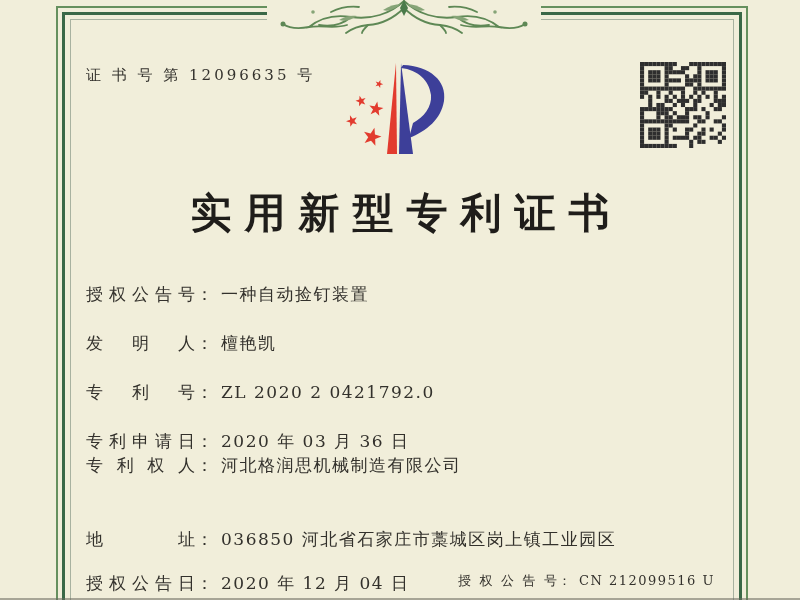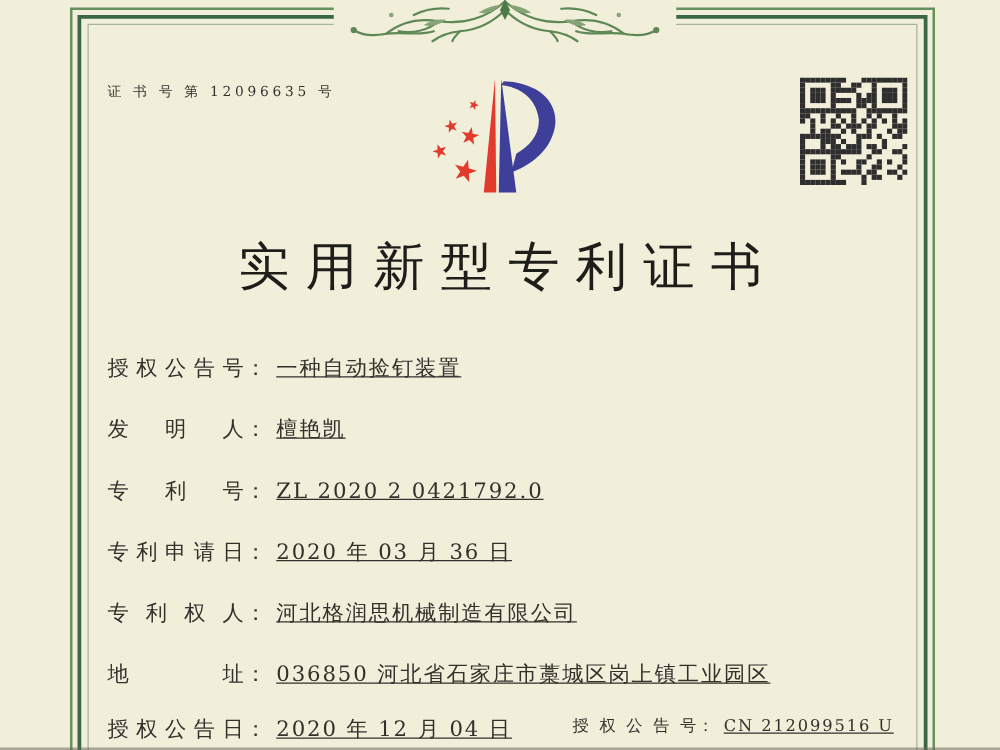--- a/index.html
+++ b/index.html
@@ -10,38 +10,38 @@
     color:#2e2c28;
   }
   
   .frame{position:absolute;pointer-events:none;}
   .frame-1{left:56px;top:6px;right:52px;bottom:-24px;border:2px solid #66905e;}
   .frame-2{left:62px;top:12px;right:58px;bottom:-24px;border:3px solid #3a6847;}
   .frame-3{left:70px;top:19px;right:66px;bottom:-24px;border:1px solid #a8b2a0;}
 
   .cert-no{
     position:absolute;left:86px;top:66px;
-    font-size:11px;letter-spacing:3px;color:#33312c;white-space:nowrap;
+    font-size:15px;letter-spacing:3px;color:#33312c;white-space:nowrap;
   }
   .title{
     position:absolute;left:57px;right:57px;top:186px;
-    text-align:center;font-size:41px;font-weight:normal;
+    text-align:center;font-size:41px;font-weight:bold;
     letter-spacing:13px;text-indent:13px;color:#1f1d1a;white-space:nowrap;
   }
   .row{
     position:absolute;left:86px;font-size:17px;color:#33312c;
     white-space:nowrap;letter-spacing:1px;
   }
   .flabel{
     display:inline-block;width:110px;
     text-align:justify;text-align-last:justify;
     vertical-align:bottom;
   }
   .colon{margin-right:7px;}
-  .fvalue{letter-spacing:1.5px;text-decoration:underline;}
+  .fvalue{letter-spacing:1.5px;}
   .grant-no{position:absolute;left:458px;top:572px;font-size:13px;white-space:nowrap;letter-spacing:1px;color:#33312c;}
   .grant-no .flabel{width:100px;}
 
   .logo-svg{position:absolute;left:344px;top:57px;width:114px;height:106px;}
   .qr-svg{position:absolute;left:640px;top:62px;width:86px;height:86px;}
   .ornament-svg{position:absolute;left:243px;top:0;width:322px;height:34px;}
   .scan-edge{position:absolute;left:0;bottom:0;width:800px;height:2px;background:#6a695f;opacity:.55;}
 </style>
 </head>
 <body>
@@ -336,21 +336,21 @@
 </div>
 <div class="row" style="top:332px">
   <span class="flabel">发明人</span><span class="colon">：</span><span class="fvalue">檀艳凯</span>
 </div>
 <div class="row" style="top:381px">
   <span class="flabel">专利号</span><span class="colon">：</span><span class="fvalue">ZL 2020 2 0421792.0</span>
 </div>
 <div class="row" style="top:430px">
   <span class="flabel">专利申请日</span><span class="colon">：</span><span class="fvalue">2020 年 03 月 36 日</span>
 </div>
-<div class="row" style="top:479px">
+<div class="row" style="top:454px">
   <span class="flabel">专利权人</span><span class="colon">：</span><span class="fvalue">河北格润思机械制造有限公司</span>
 </div>
 <div class="row" style="top:528px">
   <span class="flabel">地址</span><span class="colon">：</span><span class="fvalue">036850 河北省石家庄市藁城区岗上镇工业园区</span>
 </div>
 <div class="row" style="top:572px">
   <span class="flabel">授权公告日</span><span class="colon">：</span><span class="fvalue">2020 年 12 月 04 日</span>
 </div>
 <div class="grant-no">
   <span class="flabel">授权公告号</span><span class="colon">：</span><span class="fvalue">CN 212099516 U</span>

